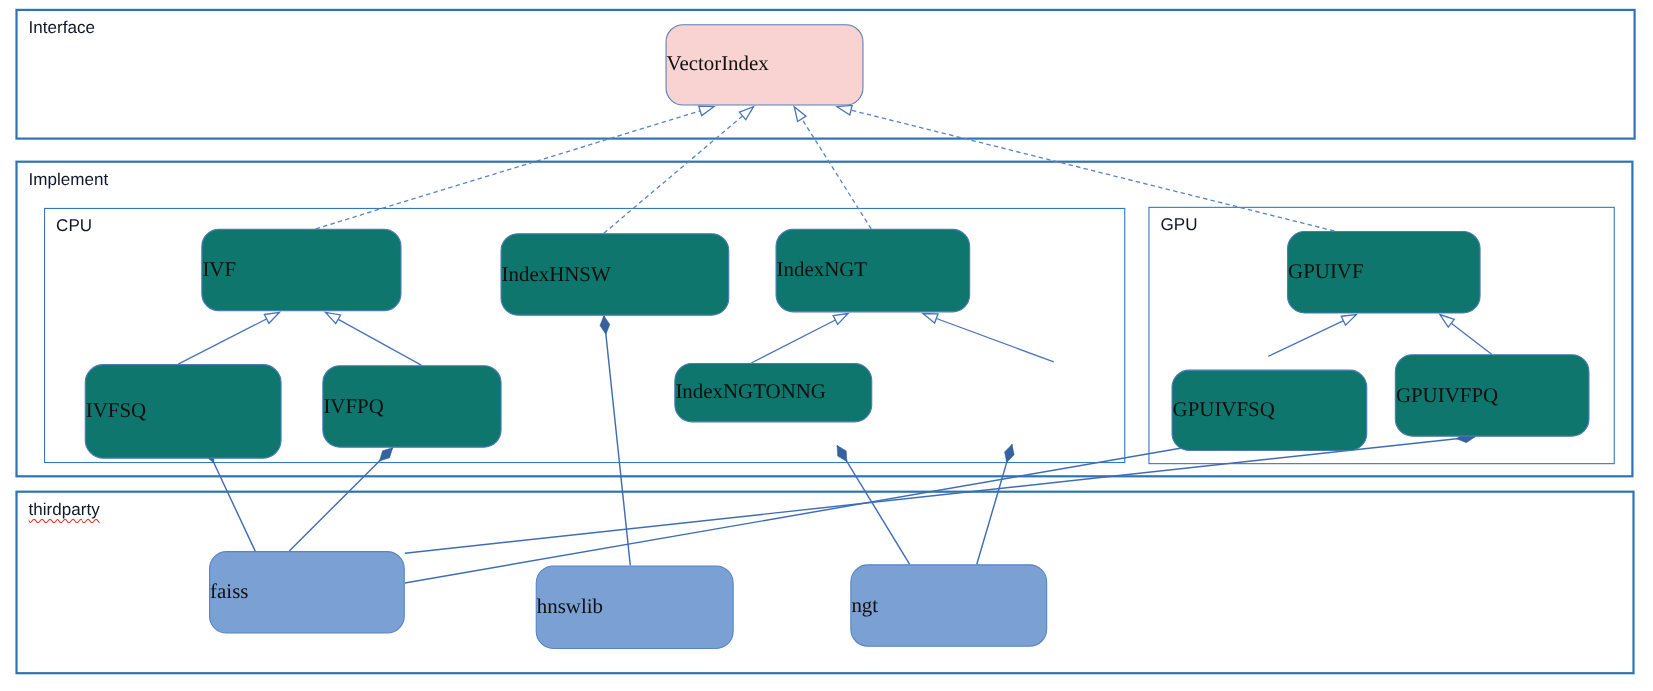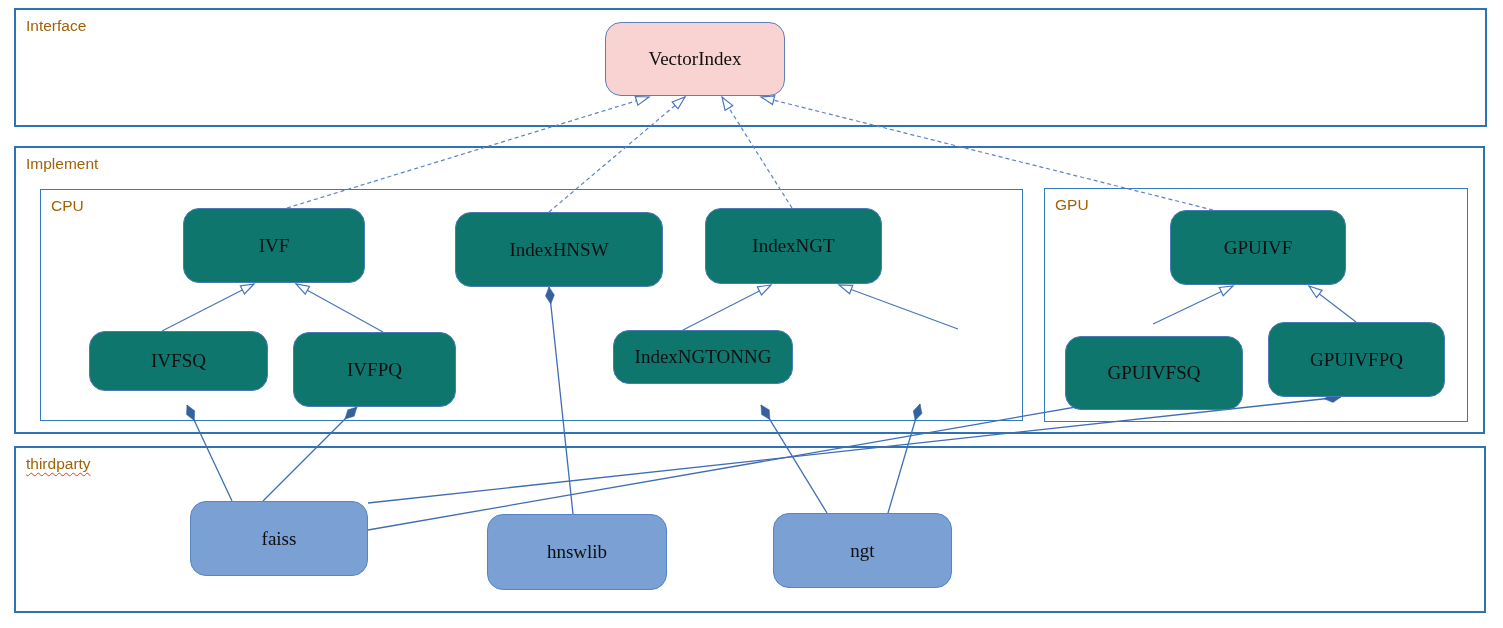--- a/index.html
+++ b/index.html
@@ -18,21 +18,21 @@
   }
   .section.inner {
     border-width:1.5px;
     border-color:#3579bd;
   }
   .section-label {
     position:absolute;
     left:10px; top:7px;
     font-family:"Liberation Sans", sans-serif;
     font-size:15.5px;
-    color:#a16207;
+    color:#0f172a;
     white-space:nowrap;
   }
   .section-label.squiggle {
     text-decoration-line:underline;
     text-decoration-style:wavy;
     text-decoration-color:#e03c31;
     text-decoration-thickness:1px;
     text-underline-offset:3px;
   }
   #edge-layer {
@@ -56,21 +56,20 @@
     stroke:#3f6db4;
     stroke-width:1.3;
     fill:none;
   }
   .node {
     position:absolute;
     box-sizing:border-box;
     border-radius:16px;
     display:flex;
     align-items:center;
-    justify-content:center;
     text-align:center;
     font-family:"Liberation Serif","DejaVu Serif", serif;
     font-size:19px;
     color:#0f0f0f;
     z-index:3;
   }
   .node.interface  { background:#f9d3d1; border:1.6px solid #5b80ba; }
   .node.impl       { background:#0f766e; border:1.6px solid #4a7ab8; }
   .node.thirdparty { background:#7aa0d4; border:1.6px solid #5585c7; }
 </style>
@@ -130,21 +129,21 @@
     </div>
     <div class="node impl" style="left: 455px; top: 212px; width: 208px; height: 75px;">
       <span>IndexHNSW</span>
     </div>
     <div class="node impl" style="left: 705px; top: 208px; width: 177px; height: 76px;">
       <span>IndexNGT</span>
     </div>
     <div class="node impl" style="left: 1170px; top: 210px; width: 176px; height: 75px;">
       <span>GPUIVF</span>
     </div>
-    <div class="node impl" style="left: 89px; top: 331px; width: 179px; height: 60px;">
+    <div class="node impl" style="left: 77px; top: 331px; width: 179px; height: 86px; border-radius: 17px;">
       <span>IVFSQ</span>
     </div>
     <div class="node impl" style="left: 293px; top: 332px; width: 163px; height: 75px;">
       <span>IVFPQ</span>
     </div>
     <div class="node impl" style="left: 613px; top: 330px; width: 180px; height: 54px;">
       <span>IndexNGTONNG</span>
     </div>
     <div class="node impl" style="left: 1065px; top: 336px; width: 178px; height: 74px;">
       <span>GPUIVFSQ</span>

